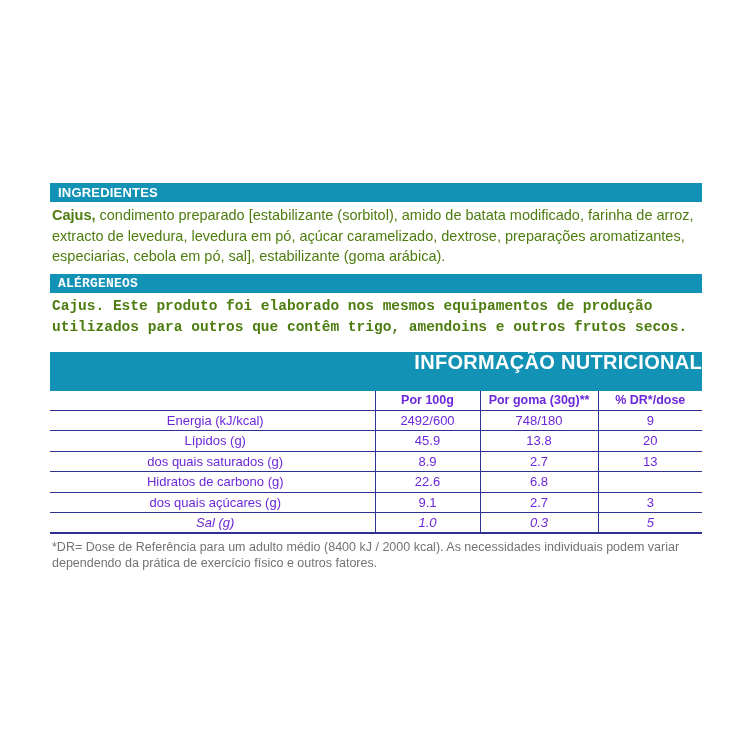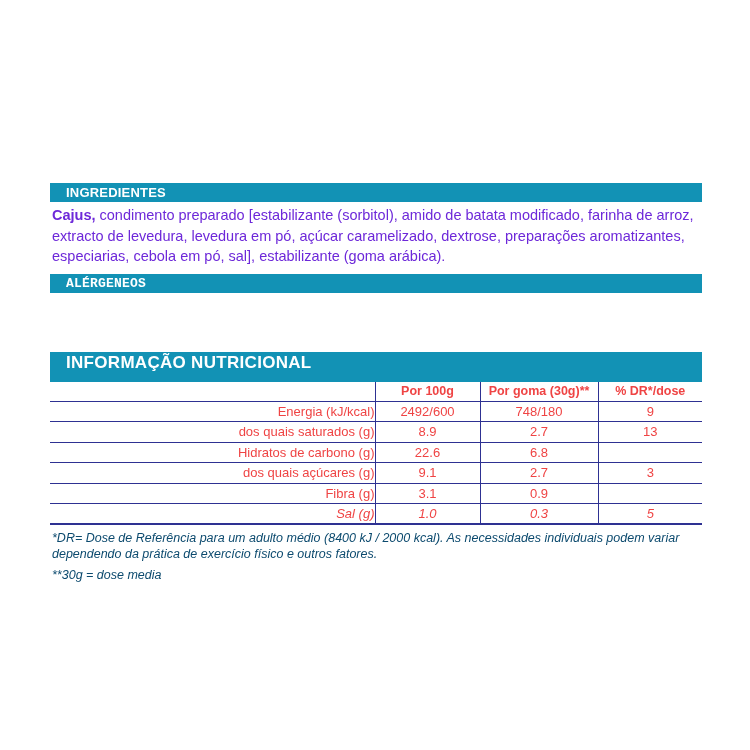--- a/index.html
+++ b/index.html
@@ -18,99 +18,100 @@
   .content-col { position: absolute; left: 50px; width: 652px; }
 
   
   .section-bar {
     background: #1292b5;
     color: #ffffff;
     font-weight: bold;
     font-size: 13px;
     height: 19px;
     line-height: 19px;
-    padding-left: 16px;
+    padding-left: 8px;
     letter-spacing: 0.2px;
   }
   .section-bar.big {
-    height: 30px;
+    height: 39px;
     line-height: 21px;
-    font-size: 17px;
+    font-size: 20px;
     letter-spacing: 0.3px;
+    text-align: right;
   }
 
   .body-text {
-    color: #6d28d9;
+    color: #4d7c0f;
     font-size: 14.5px;
     line-height: 20.5px;
     margin-top: 3px;
     padding-left: 2px;
   }
   .body-text .lead { font-weight: bold; }
   .body-text.bold { font-weight: bold; }
 
   #sec-ingredients { top: 183px; }
   #sec-allergens   { top: 274px; font-family: Liberation Mono, monospace; }
   #sec-nutrition   { top: 352px; }
 
   
   table.nutrition {
     width: 652px;
     border-collapse: collapse;
     table-layout: fixed;
-    color: #ef4444;
+    color: #6d28d9;
     font-size: 13px;
   }
   table.nutrition col.c-label { width: 325px; }
   table.nutrition col.c-100   { width: 105px; }
   table.nutrition col.c-dose  { width: 118px; }
   table.nutrition col.c-dr    { width: 104px; }
 
   table.nutrition td, table.nutrition th {
     border-bottom: 1.5px solid #2e3192;
     height: 20.5px;
     padding: 0;
     vertical-align: middle;
     text-align: center;
     font-weight: normal;
   }
   table.nutrition .v { border-left: 1.5px solid #2e3192; }
   table.nutrition th { font-weight: bold; height: 19px; font-size: 12.5px; }
   table.nutrition td.label-cell {
-    text-align: right;
+    text-align: center;
     padding-left: 6px;
   }
   table.nutrition tr.last td { border-bottom: 2.5px solid #2e3192; font-style: italic; }
 
   .footnote {
-    color: #0c4a6e;
+    color: #737373;
     font-size: 12.5px;
     line-height: 15.5px;
     margin-top: 6px;
     padding-left: 2px;
-    font-style: italic;
   }
   .footnote-2 { margin-top: 6px; }
 </style>
 </head>
 <body>
 
 <div class="page">
 
   <section class="content-col" id="sec-ingredients">
     <div class="section-bar">
       <span>INGREDIENTES</span>
     </div>
     <p class="body-text"><span class="lead">Cajus,</span><span> condimento preparado [estabilizante (sorbitol), amido de batata modificado, farinha de arroz, extracto de levedura, levedura em pó, açúcar caramelizado, dextrose, preparações aromatizantes, especiarias, cebola em pó, sal], estabilizante (goma arábica).</span></p>
   </section>
 
   <section class="content-col" id="sec-allergens">
     <div class="section-bar">
       <span>ALÉRGENEOS</span>
     </div>
+    <p class="body-text bold">Cajus. Este produto foi elaborado nos mesmos equipamentos de produção utilizados para outros que contêm trigo, amendoins e outros frutos secos.</p>
   </section>
 
   <section class="content-col" id="sec-nutrition">
     <div class="section-bar big">
       <span>INFORMAÇÃO NUTRICIONAL</span>
     </div>
 
     <table class="nutrition">
       <colgroup>
         <col class="c-label">
@@ -127,49 +128,48 @@
         </tr>
       </thead>
       <tbody>
         <tr>
           <td class="label-cell">Energia (kJ/kcal)</td>
           <td class="v">2492/600</td>
           <td class="v">748/180</td>
           <td class="v">9</td>
         </tr>
         <tr>
+          <td class="label-cell">Lípidos (g)</td>
+          <td class="v">45.9</td>
+          <td class="v">13.8</td>
+          <td class="v">20</td>
+        </tr>
+        <tr>
           <td class="label-cell">dos quais saturados (g)</td>
           <td class="v">8.9</td>
           <td class="v">2.7</td>
           <td class="v">13</td>
         </tr>
         <tr>
           <td class="label-cell">Hidratos de carbono (g)</td>
           <td class="v">22.6</td>
           <td class="v">6.8</td>
           <td class="v"></td>
         </tr>
         <tr>
           <td class="label-cell">dos quais açúcares (g)</td>
           <td class="v">9.1</td>
           <td class="v">2.7</td>
           <td class="v">3</td>
         </tr>
-        <tr>
-          <td class="label-cell">Fibra  (g)</td>
-          <td class="v">3.1</td>
-          <td class="v">0.9</td>
-          <td class="v"></td>
-        </tr>
         <tr class="last">
           <td class="label-cell">Sal (g)</td>
           <td class="v">1.0</td>
           <td class="v">0.3</td>
           <td class="v">5</td>
         </tr>
       </tbody>
     </table>
 
     <p class="footnote">*DR= Dose de Referência para um adulto médio (8400 kJ / 2000 kcal). As necessidades individuais podem variar dependendo da prática de exercício físico e outros fatores.</p>
-    <p class="footnote footnote-2">**30g = dose media</p>
   </section>
 
 </div>
 
 </body></html>

